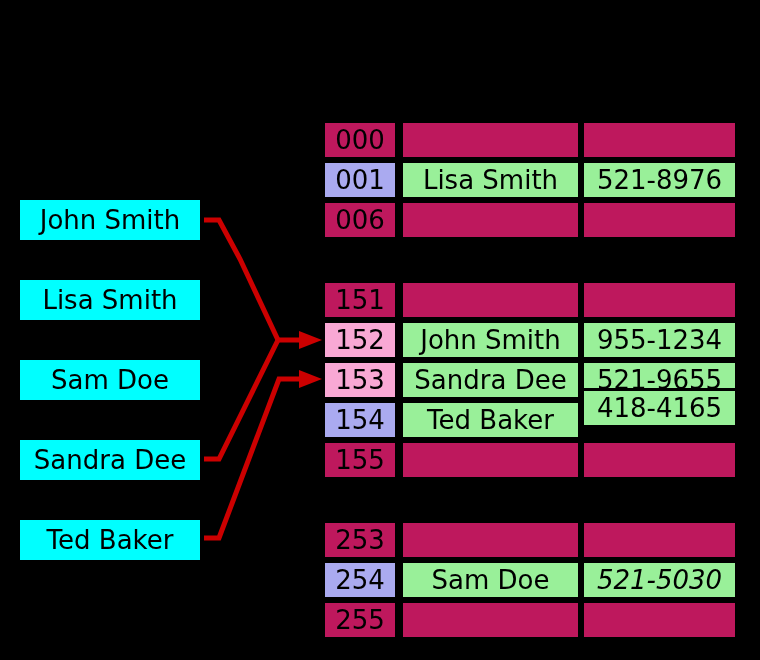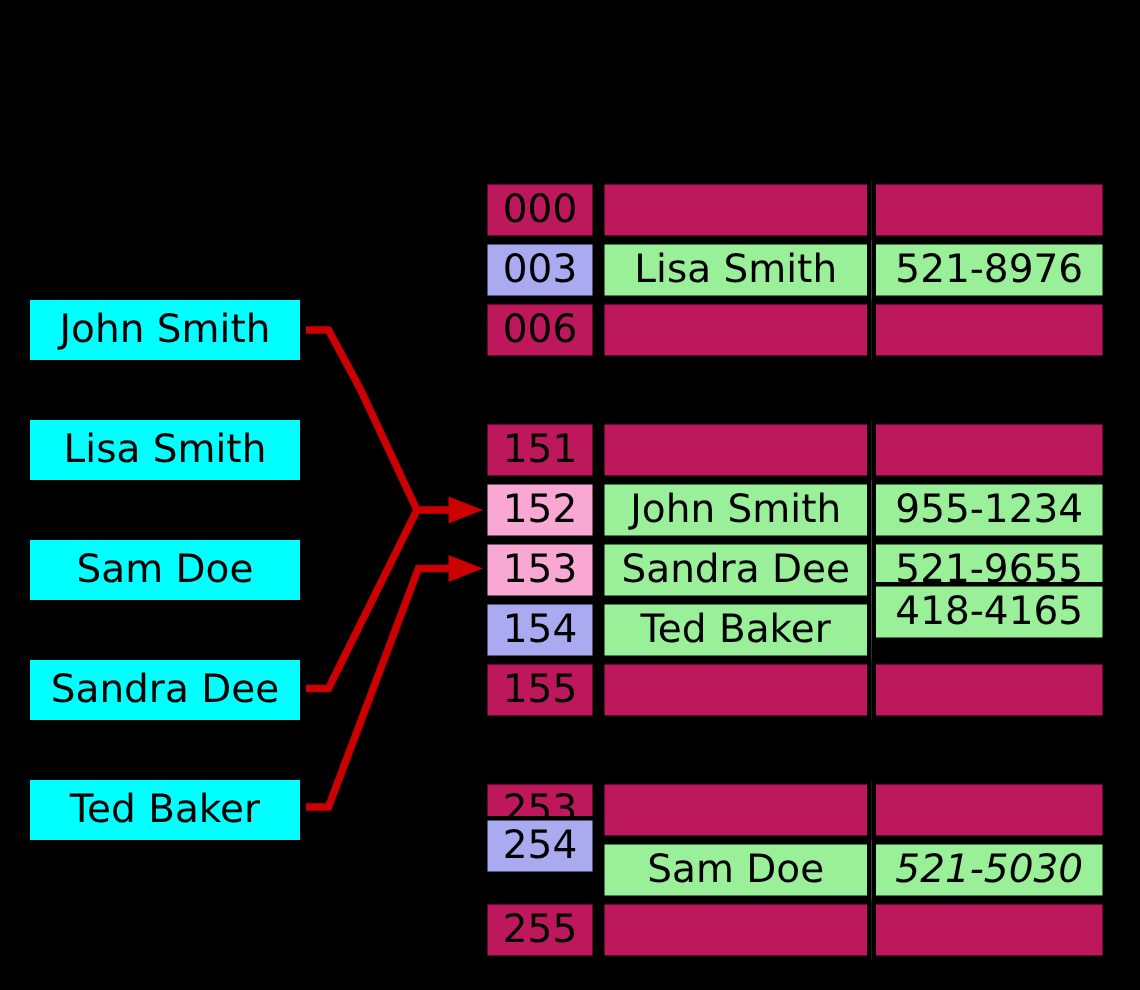--- a/index.html
+++ b/index.html
@@ -57,21 +57,21 @@
         <span>Sandra Dee</span>
       </div>
       <div class="key-box" style="top: 520px;">
         <span>Ted Baker</span>
       </div>
     </div>
   <div id="table-container">
       <div class="cell idx fill-empty" style="top: 120px;">000</div>
       <div class="cell name fill-empty" style="top: 120px;"></div>
       <div class="cell phone fill-empty" style="top: 120px;"></div>
-      <div class="cell idx fill-direct" style="top: 160px;">003</div>
+      <div class="cell idx fill-direct" style="top: 160px;">001</div>
       <div class="cell name fill-data" style="top: 160px;">Lisa Smith</div>
       <div class="cell phone fill-data" style="top: 160px;">521-8976</div>
       <div class="cell idx fill-empty" style="top: 200px;">006</div>
       <div class="cell name fill-empty" style="top: 200px;"></div>
       <div class="cell phone fill-empty" style="top: 200px;"></div>
       <div class="cell idx fill-empty" style="top: 280px;">151</div>
       <div class="cell name fill-empty" style="top: 280px;"></div>
       <div class="cell phone fill-empty" style="top: 280px;"></div>
       <div class="cell idx fill-collision" style="top: 320px;">152</div>
       <div class="cell name fill-data" style="top: 320px;">John Smith</div>
@@ -81,20 +81,20 @@
       <div class="cell phone fill-data" style="top: 360px;">521-9655</div>
       <div class="cell idx fill-direct" style="top: 400px;">154</div>
       <div class="cell name fill-data" style="top: 400px;">Ted Baker</div>
       <div class="cell phone fill-data" style="top: 388px;">418-4165</div>
       <div class="cell idx fill-empty" style="top: 440px;">155</div>
       <div class="cell name fill-empty" style="top: 440px;"></div>
       <div class="cell phone fill-empty" style="top: 440px;"></div>
       <div class="cell idx fill-empty" style="top: 520px;">253</div>
       <div class="cell name fill-empty" style="top: 520px;"></div>
       <div class="cell phone fill-empty" style="top: 520px;"></div>
-      <div class="cell idx fill-direct" style="top: 544px;">254</div>
+      <div class="cell idx fill-direct" style="top: 560px;">254</div>
       <div class="cell name fill-data" style="top: 560px;">Sam Doe</div>
       <div class="cell phone fill-data" style="top: 560px; font-style: italic;">521-5030</div>
       <div class="cell idx fill-empty" style="top: 600px;">255</div>
       <div class="cell name fill-empty" style="top: 600px;"></div>
       <div class="cell phone fill-empty" style="top: 600px;"></div>
     </div>
 </div>
 
 </body></html>

